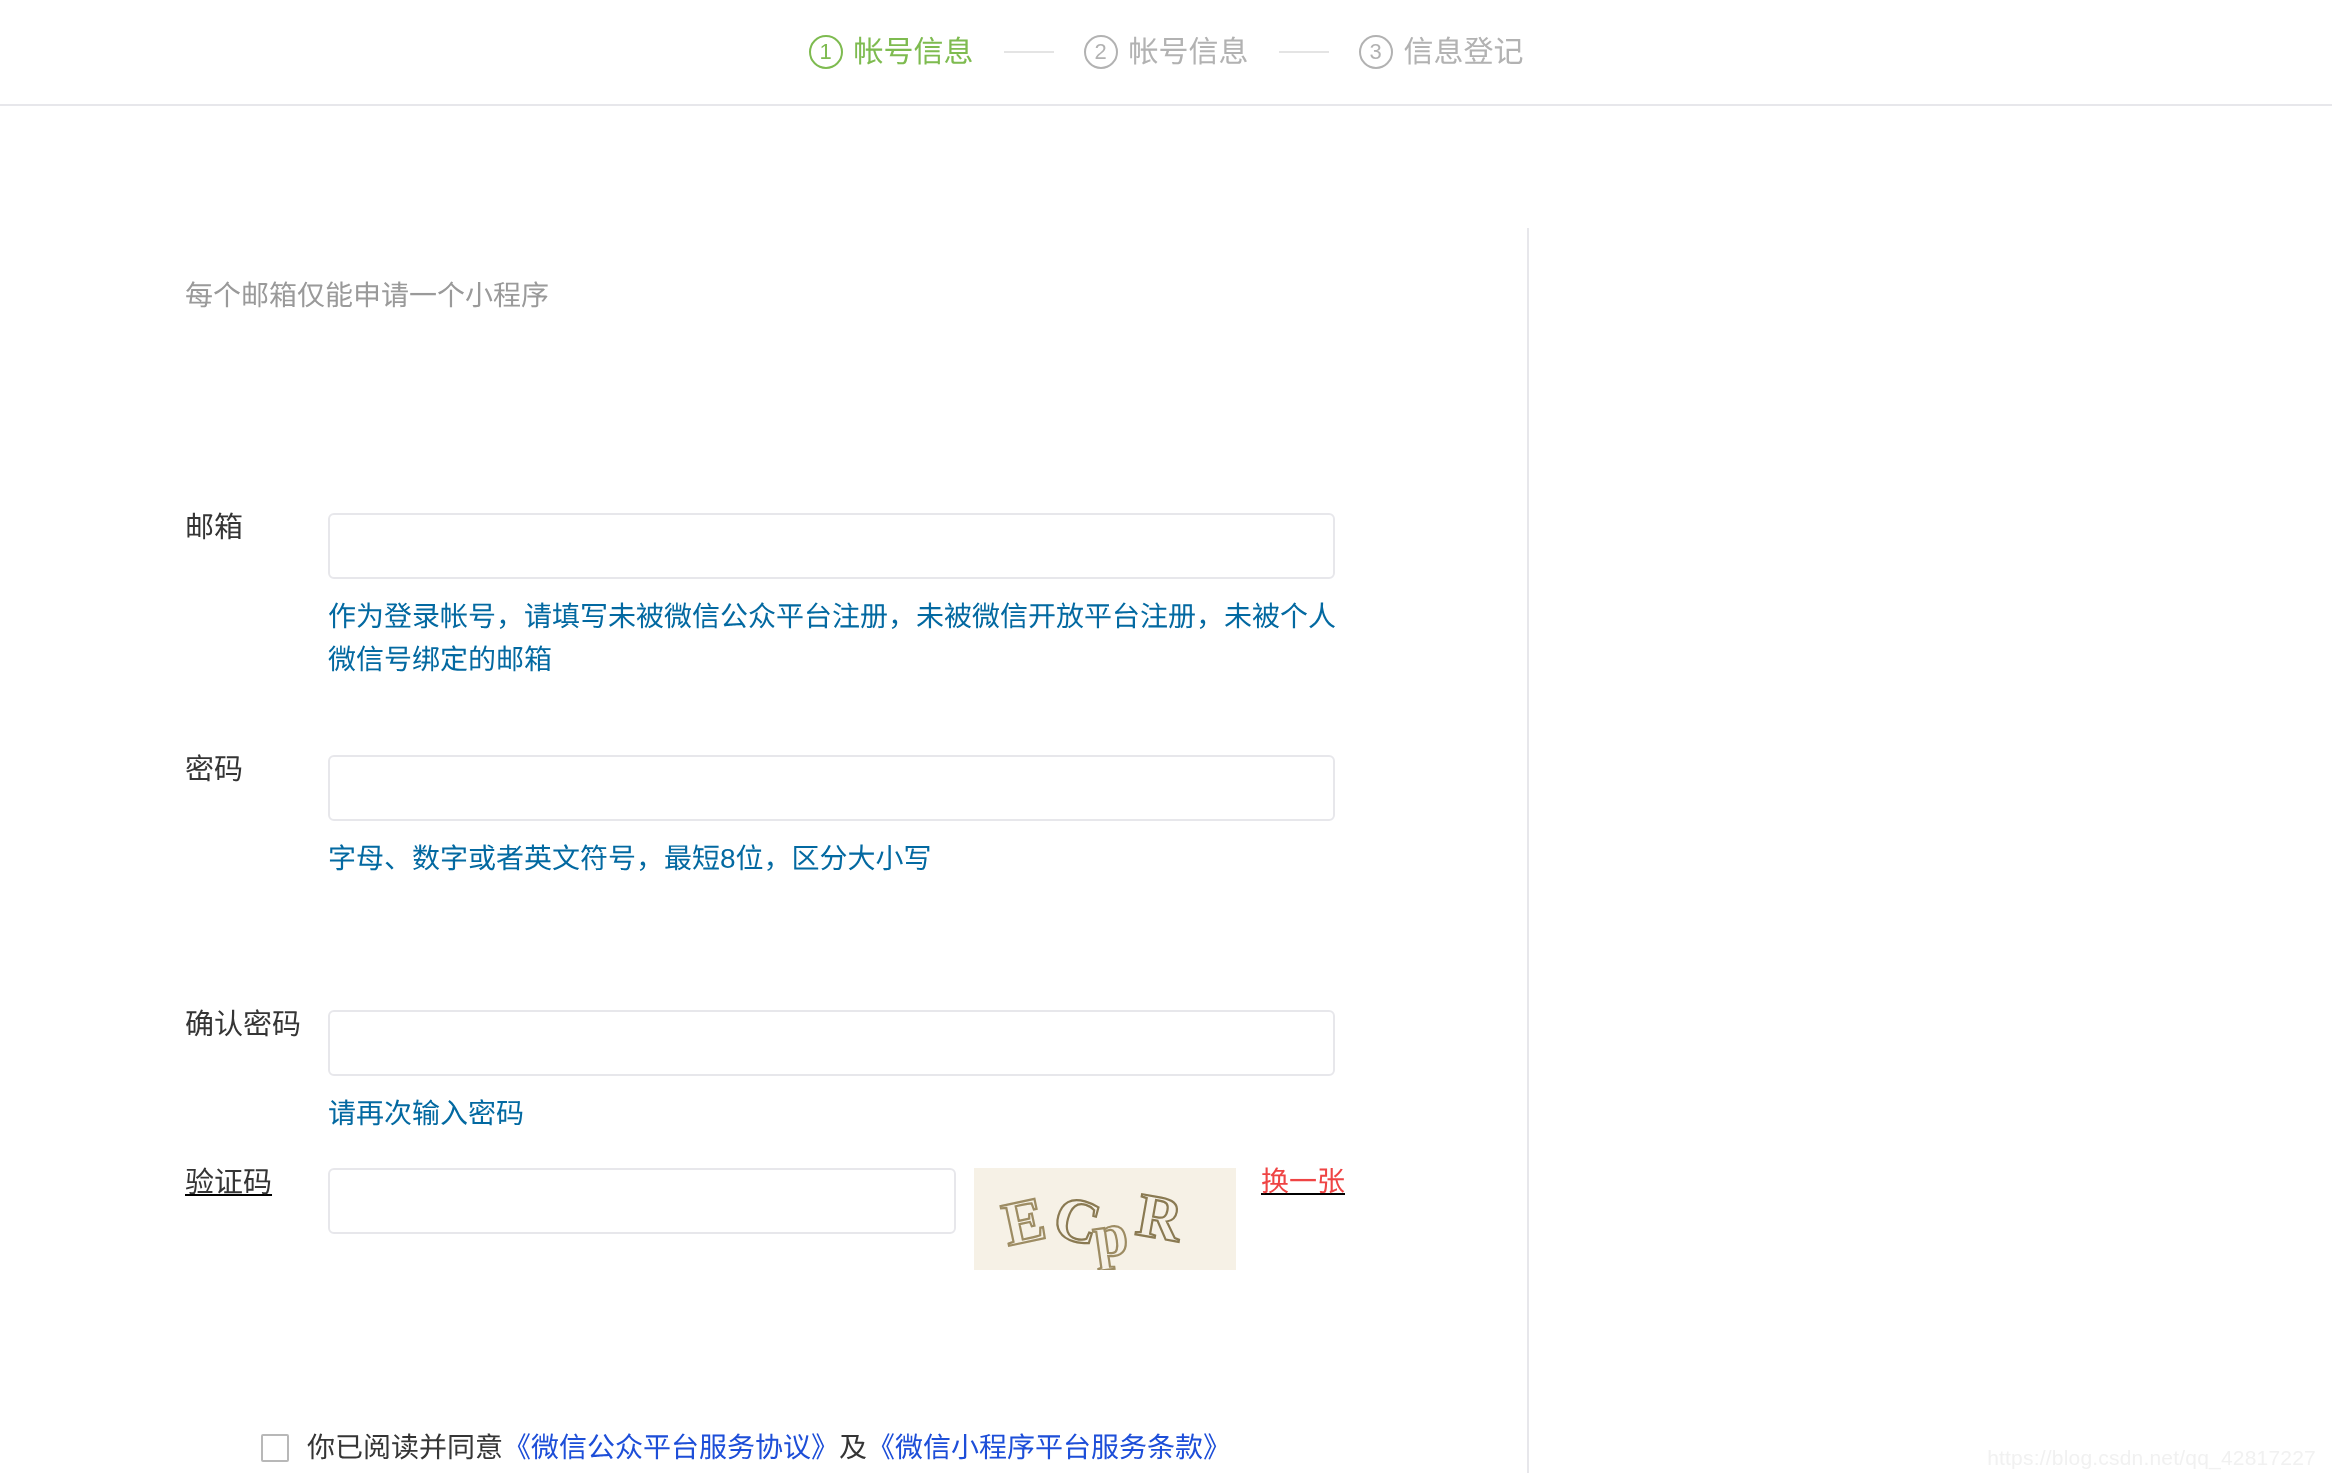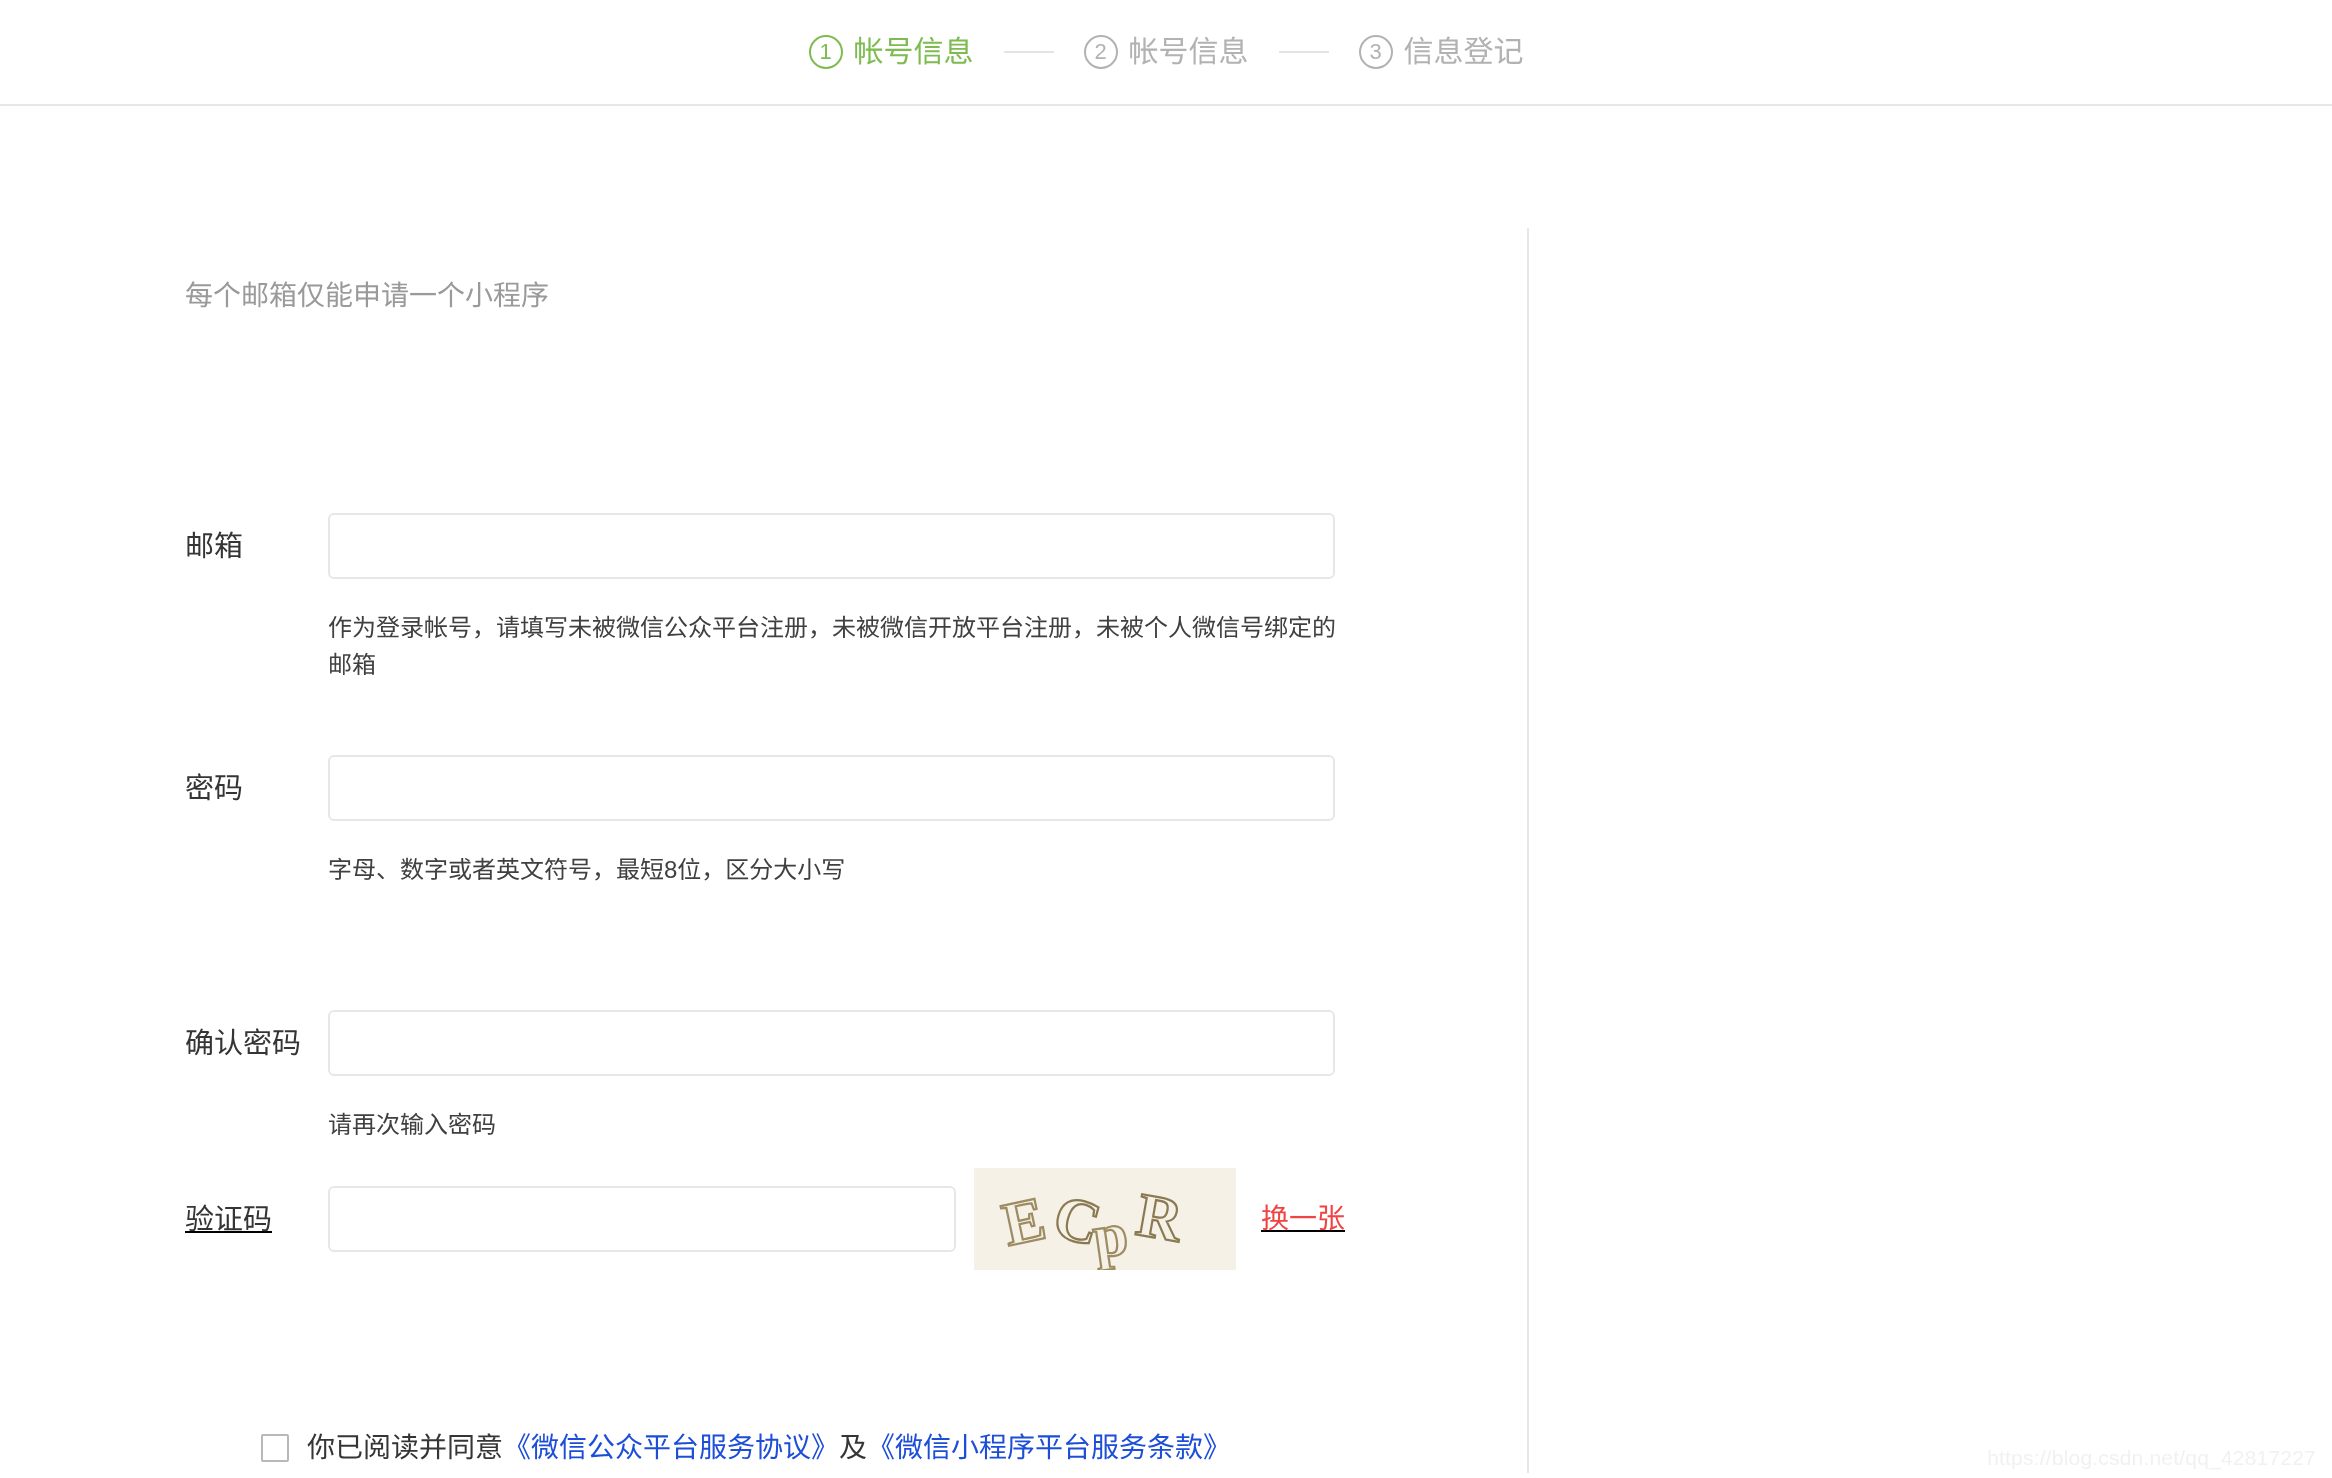--- a/index.html
+++ b/index.html
@@ -106,21 +106,21 @@
     line-height: 1;
   }
 
   .field {
     position: absolute;
     left: 185px;
     width: 1160px;
   }
   .field-row {
     display: flex;
-    align-items: center;
+    align-items: flex-start;
   }
   .field-label {
     width: 143px;
     flex: 0 0 143px;
     font-size: 29px;
     color: #353535;
     line-height: 1;
   }
   .field-input {
     width: 1007px;
@@ -130,24 +130,24 @@
     background: #ffffff;
     outline: none;
     font-size: 28px;
     color: #353535;
     padding: 0 18px;
     font-family: "Liberation Sans", "DejaVu Sans", sans-serif;
   }
   .field-input::placeholder { color: #c9c9c9; }
   .field-hint {
     margin-left: 143px;
-    margin-top: 30px;
+    margin-top: 16px;
     width: 1010px;
-    font-size: 24px;
-    color: #404040;
+    font-size: 28px;
+    color: #0369a1;
     line-height: 1.55;
   }
 
   #field-email   { top: 407px; }
   #field-password{ top: 649px; }
   #field-confirm { top: 904px; }
   #field-captcha { top: 1062px; text-decoration: underline; }
 
   
   #field-captcha .field-input { width: 630px; }

